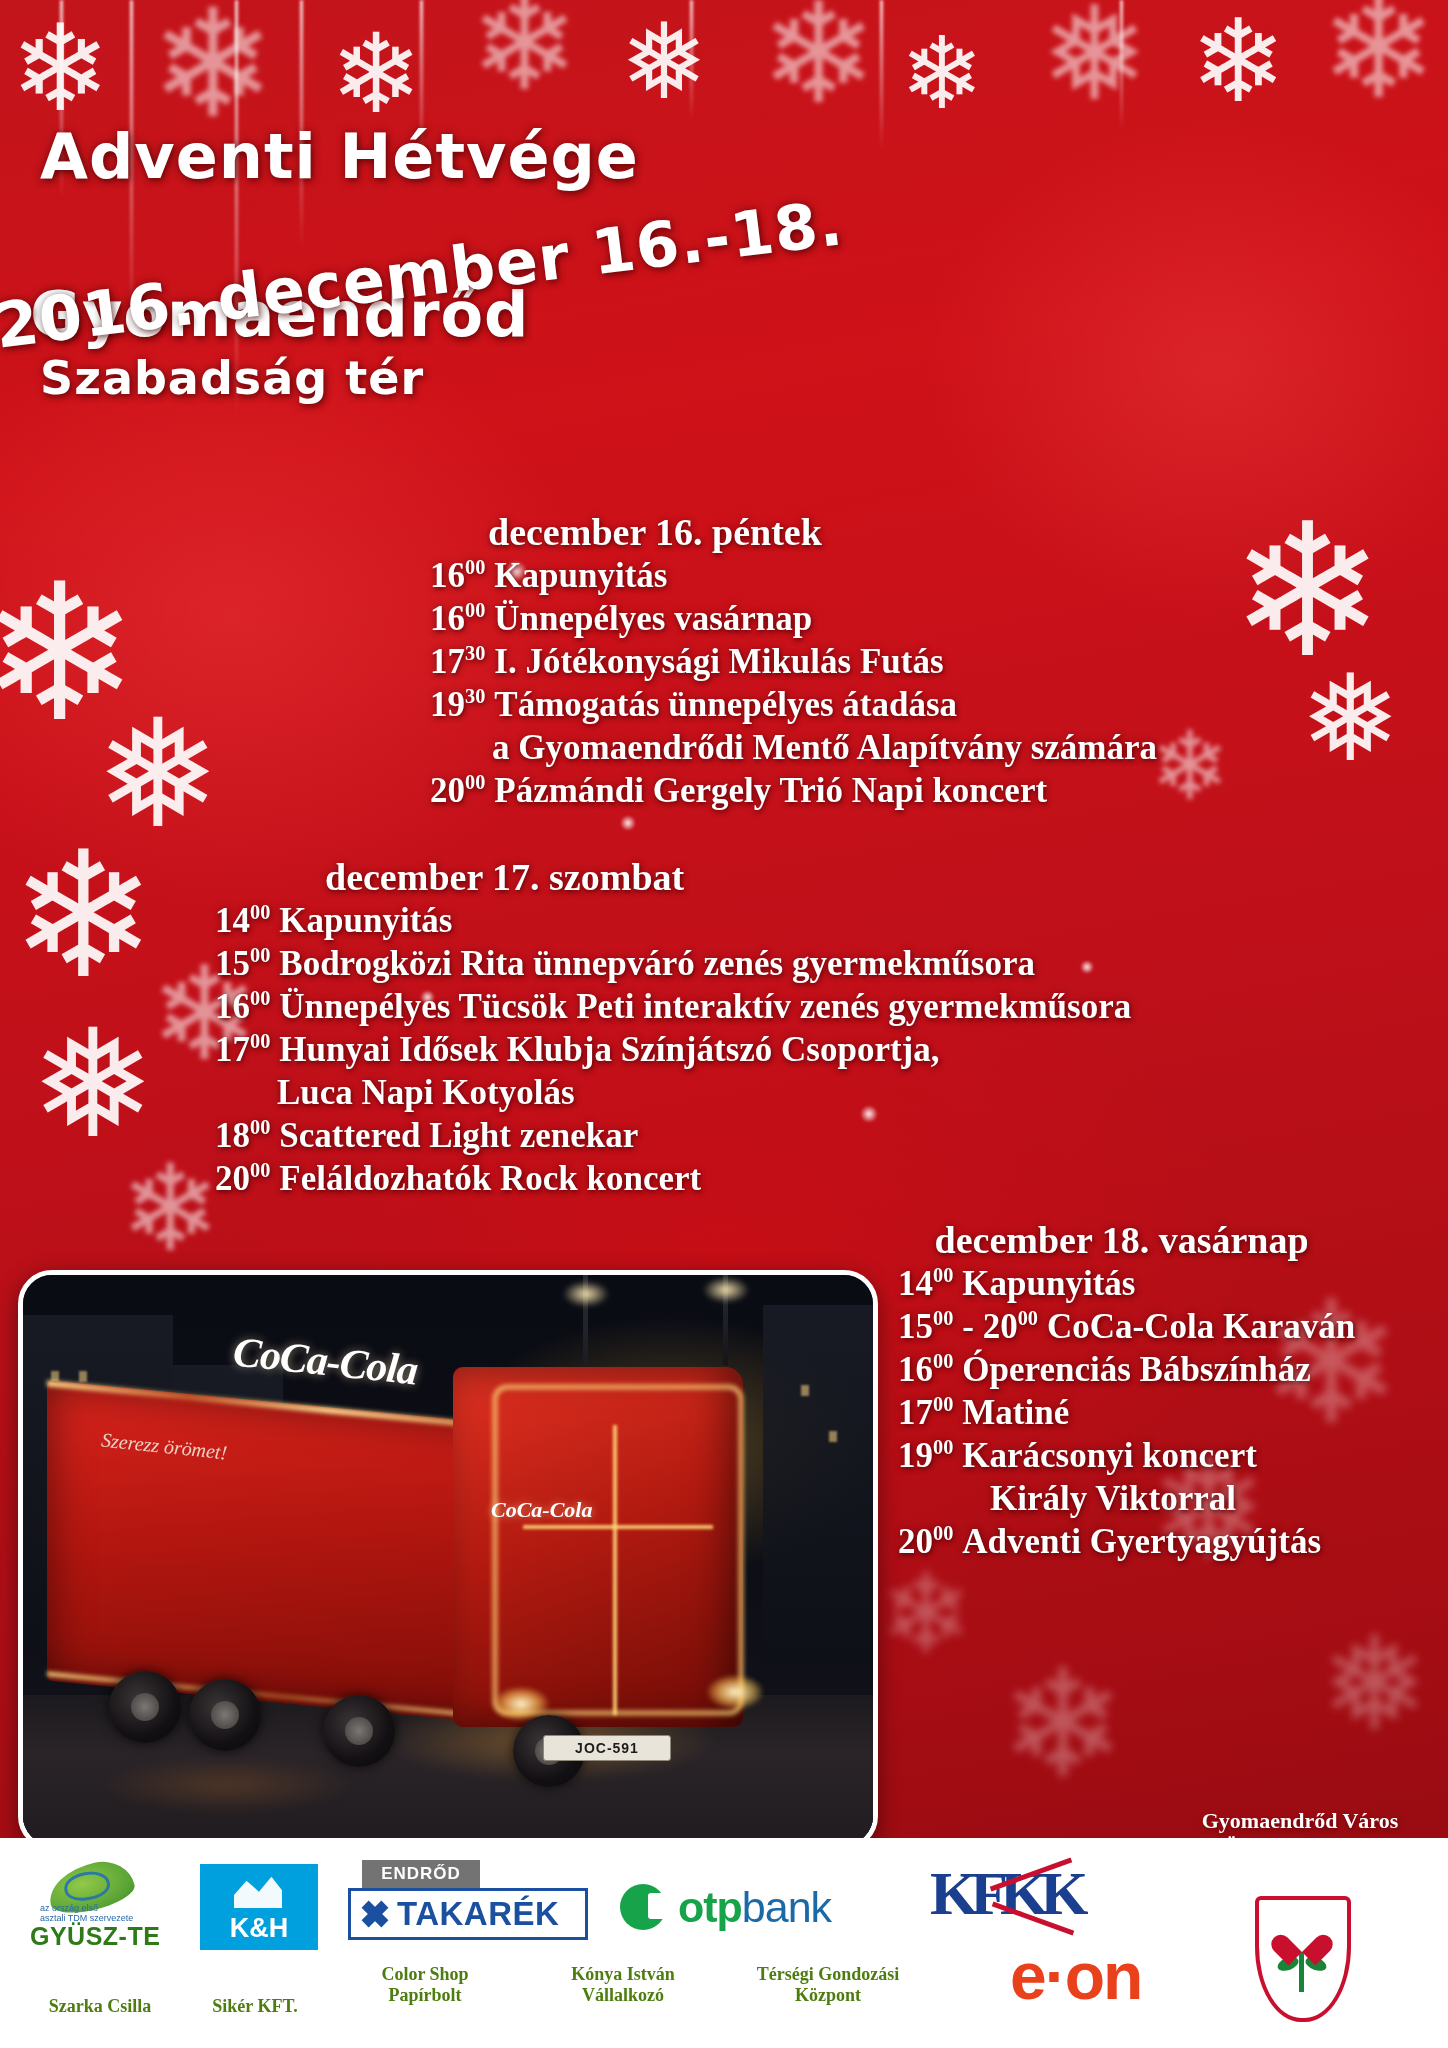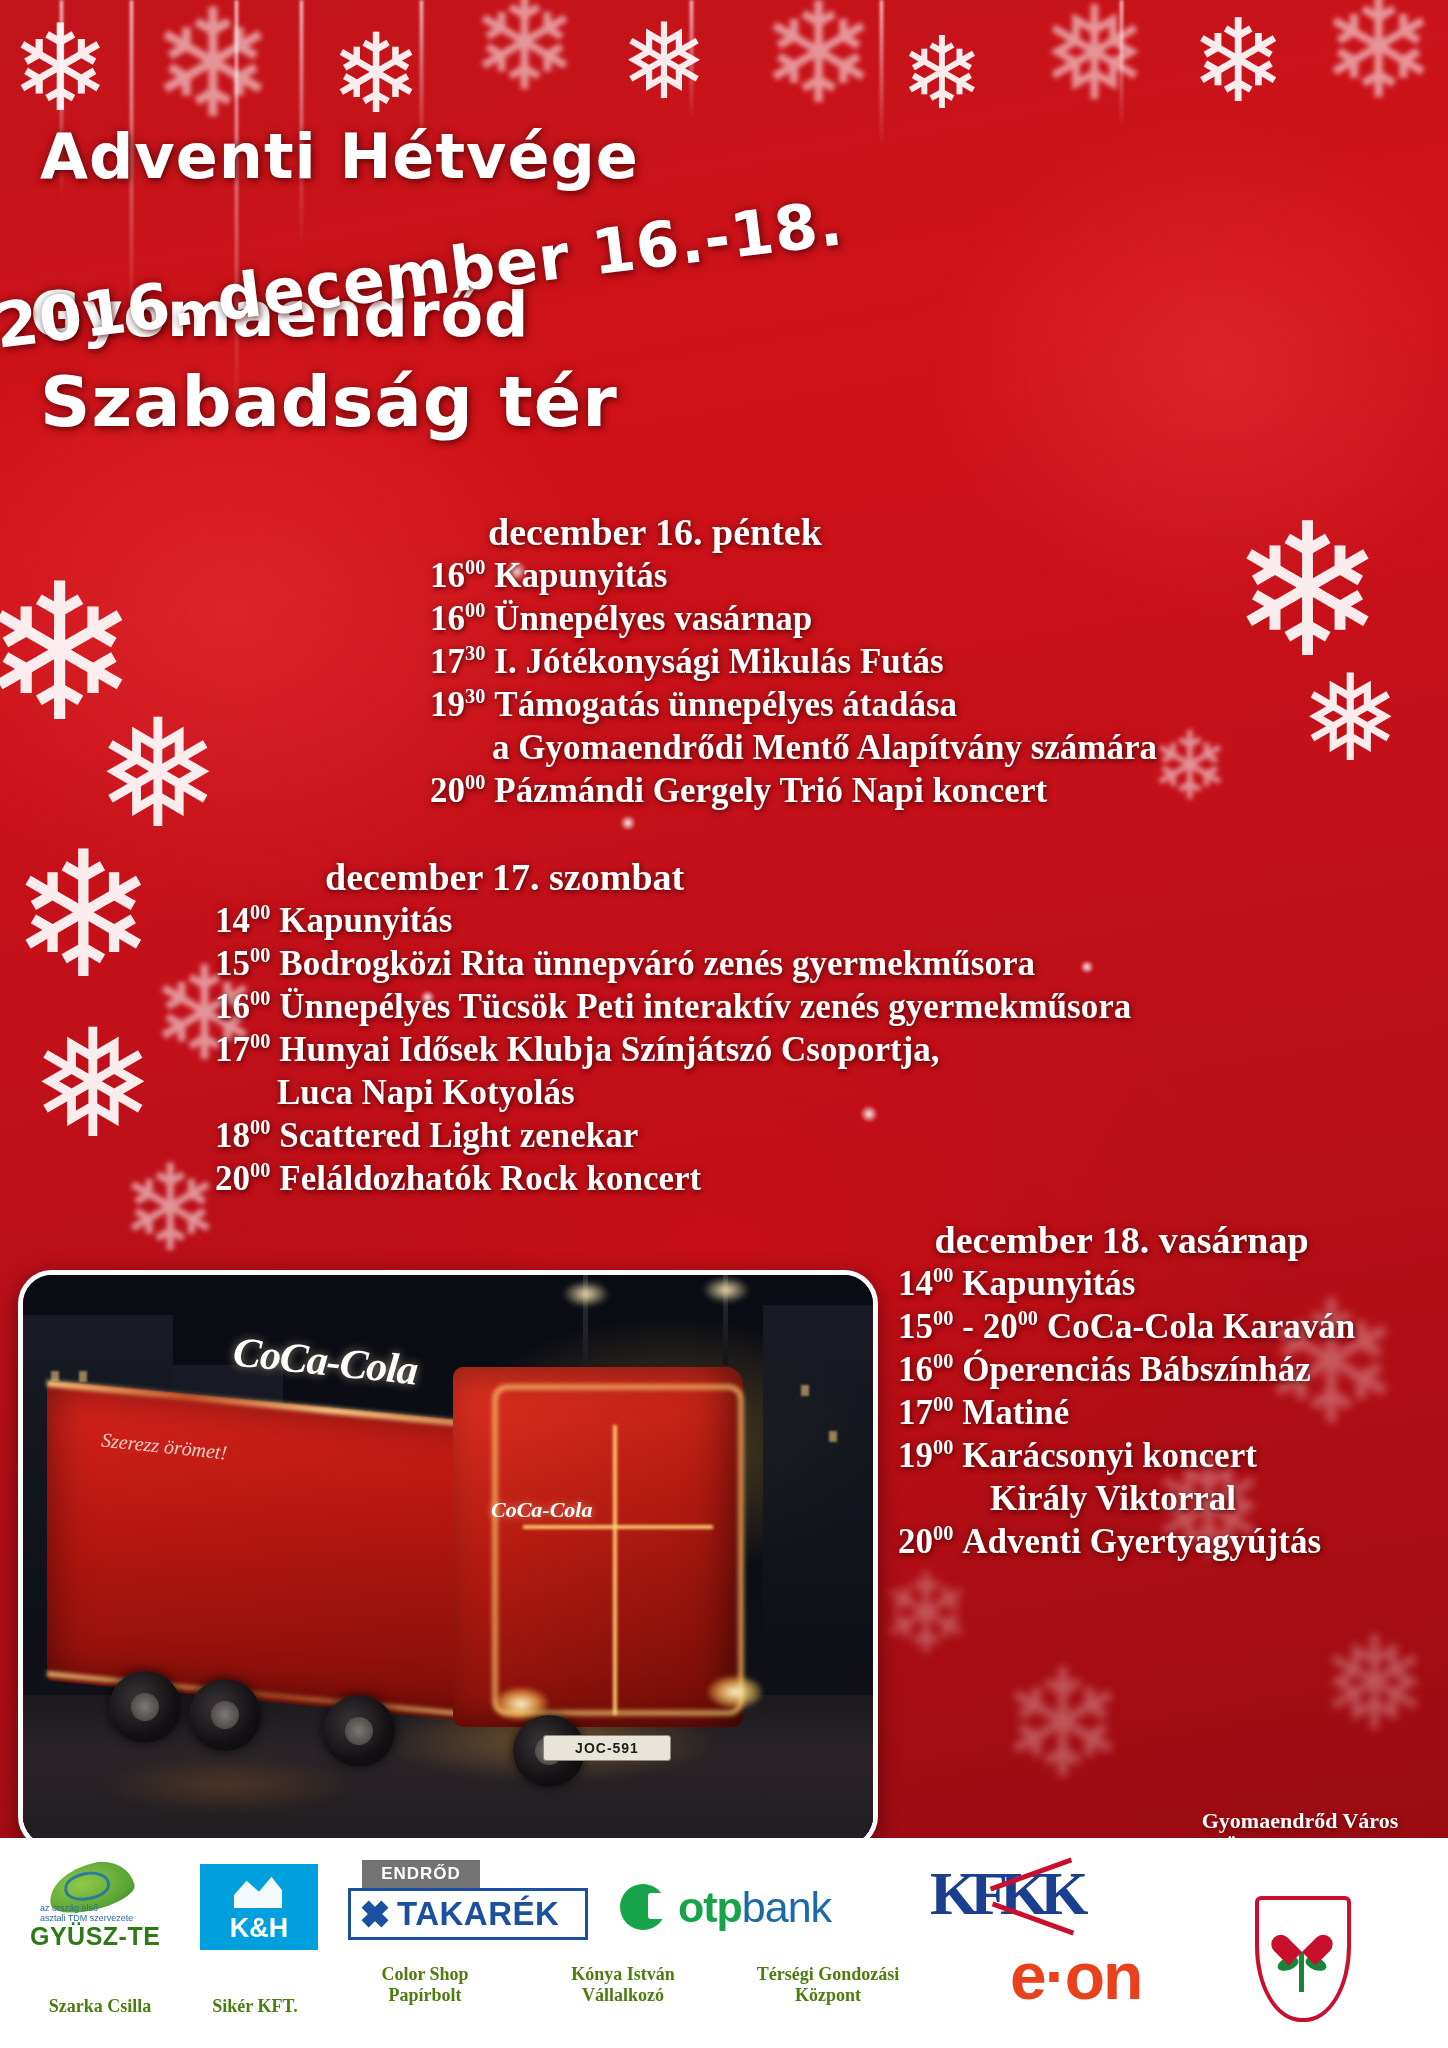--- a/index.html
+++ b/index.html
@@ -67,21 +67,21 @@
     white-space: nowrap;
   }
   #h-line-1 { font-size: 62px; margin-left: 40px; }
   #h-line-2 {
     font-size: 62px;
     transform: rotate(-7deg);
     margin-top: 8px;
     margin-left: -10px;
   }
   #h-line-3 { font-size: 62px; margin-top: 4px; margin-left: 30px; }
-  #h-line-4 { font-size: 70px; margin-top: 10px; margin-left: 40px; }
+  #h-line-4 { font-size: 46px; margin-left: 40px; }
 
   
   .day-block {
     position: absolute;
     z-index: 7;
     color: #ffffff;
     text-shadow: 1px 2px 4px rgba(80,0,0,0.7), 0 0 8px rgba(0,0,0,0.28);
   }
   .day-title {
     font-family: "Liberation Serif", serif;

